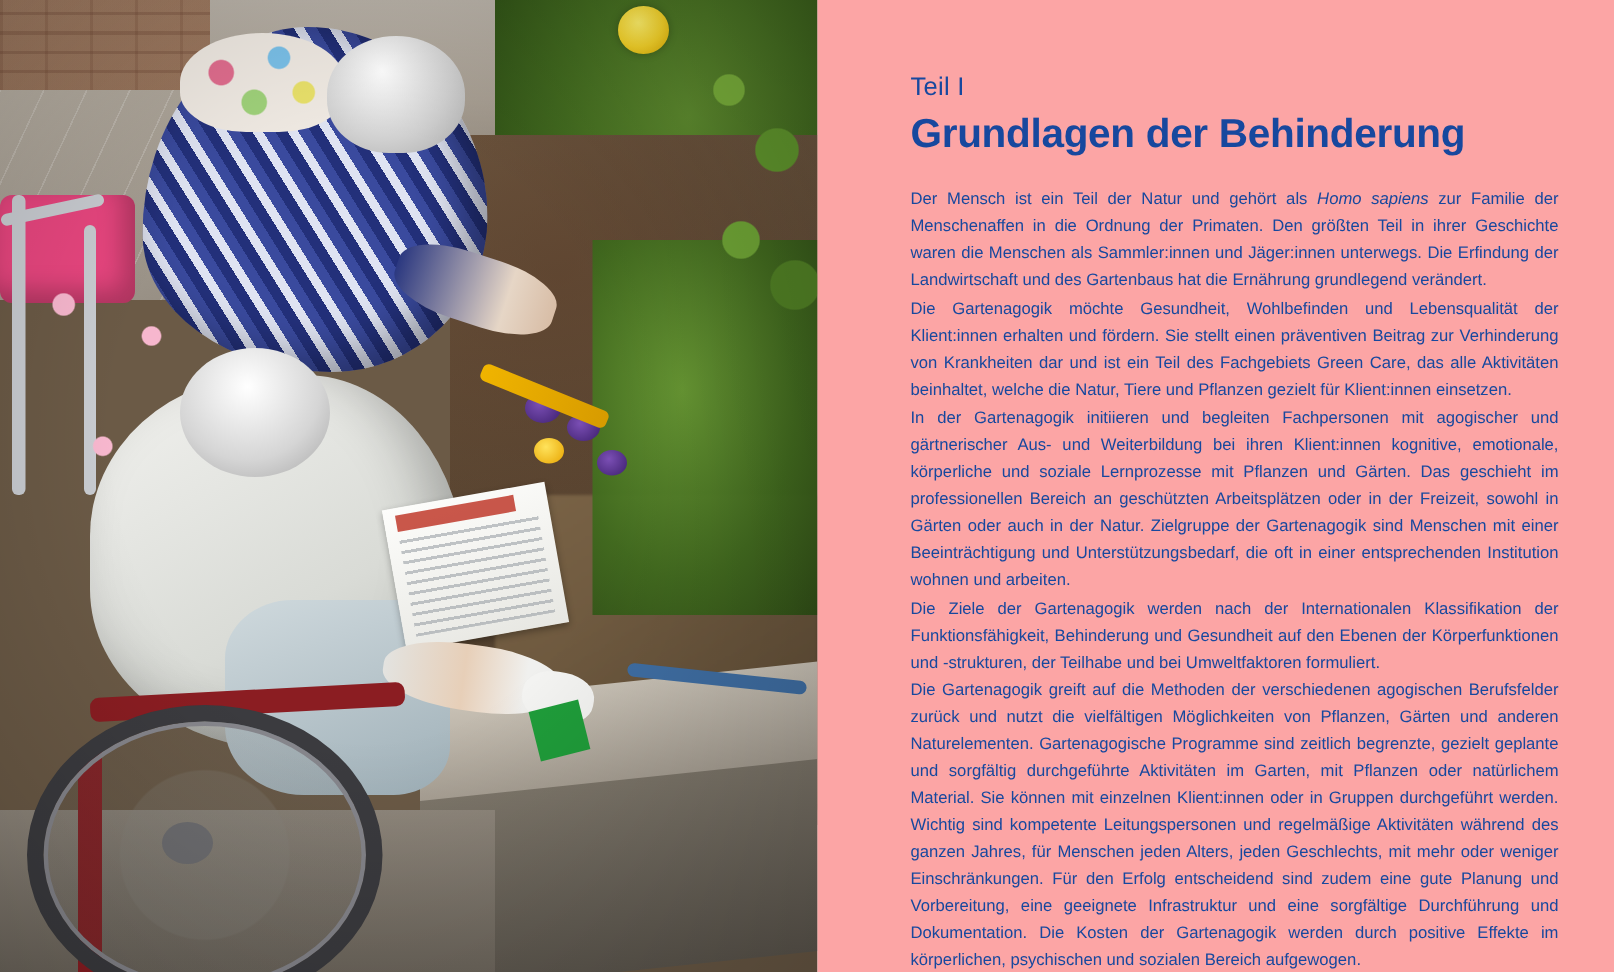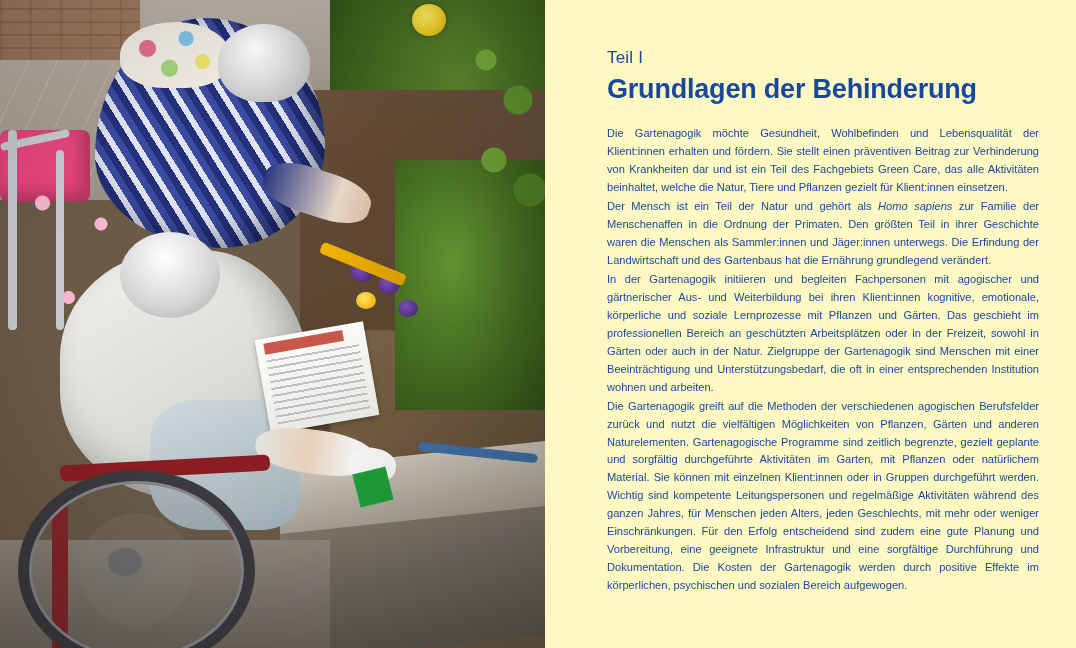--- a/index.html
+++ b/index.html
@@ -248,21 +248,21 @@
   .photo-shadow {
     left: 0; top: 0; width: 545px; height: 648px;
     background: radial-gradient(ellipse at 45% 45%, rgba(0,0,0,0) 40%, rgba(0,0,0,.22) 100%);
     pointer-events: none;
   }
 
   
   .text-panel {
     width: 531px;
     height: 648px;
-    background: #fef9c3;
+    background: #fca5a5;
     position: relative;
   }
   .text-inner {
     position: absolute;
     left: 62px;
     top: 48px;
     width: 432px;
   }
   .part-label {
     color: #17489e;
@@ -360,22 +360,23 @@
     <div class="layer wheel-hub"></div>
 
     <div class="layer photo-shadow"></div>
   </div>
 
   <div class="text-panel">
     <div class="text-inner">
       <div class="part-label">Teil I</div>
       <h1 class="chapter-title">Grundlagen der Behinderung</h1>
 
-      <p class="body-para">Die Gartenagogik möchte Gesundheit, Wohlbefinden und Lebensqualität der Klient:innen erhalten und fördern. Sie stellt einen präventiven Beitrag zur Verhinderung von Krankheiten dar und ist ein Teil des Fachgebiets Green Care, das alle Aktivitäten beinhaltet, welche die Natur, Tiere und Pflanzen gezielt für Klient:innen einsetzen.</p>
       <p class="body-para">
         <span>Der Mensch ist ein Teil der Natur und gehört als </span><em>Homo sapiens</em><span> zur Familie der Menschenaffen in die Ordnung der Primaten. Den größten Teil in ihrer Geschichte waren die Menschen als Sammler:innen und Jäger:innen unterwegs. Die Erfindung der Landwirtschaft und des Gartenbaus hat die Ernährung grundlegend verändert.</span>
       </p>
+      <p class="body-para">Die Gartenagogik möchte Gesundheit, Wohlbefinden und Lebensqualität der Klient:innen erhalten und fördern. Sie stellt einen präventiven Beitrag zur Verhinderung von Krankheiten dar und ist ein Teil des Fachgebiets Green Care, das alle Aktivitäten beinhaltet, welche die Natur, Tiere und Pflanzen gezielt für Klient:innen einsetzen.</p>
       <p class="body-para">In der Gartenagogik initiieren und begleiten Fachpersonen mit agogischer und gärtnerischer Aus- und Weiterbildung bei ihren Klient:innen kognitive, emotionale, körperliche und soziale Lernprozesse mit Pflanzen und Gärten. Das geschieht im professionellen Bereich an geschützten Arbeitsplätzen oder in der Freizeit, sowohl in Gärten oder auch in der Natur. Zielgruppe der Gartenagogik sind Menschen mit einer Beeinträchtigung und Unterstützungsbedarf, die oft in einer entsprechenden Institution wohnen und arbeiten.</p>
+      <p class="body-para">Die Ziele der Gartenagogik werden nach der Internationalen Klassifikation der Funktionsfähigkeit, Behinderung und Gesundheit auf den Ebenen der Körperfunktionen und -strukturen, der Teilhabe und bei Umweltfaktoren formuliert.</p>
       <p class="body-para">Die Gartenagogik greift auf die Methoden der verschiedenen agogischen Berufsfelder zurück und nutzt die vielfältigen Möglichkeiten von Pflanzen, Gärten und anderen Naturelementen. Gartenagogische Programme sind zeitlich begrenzte, gezielt geplante und sorgfältig durchgeführte Aktivitäten im Garten, mit Pflanzen oder natürlichem Material. Sie können mit einzelnen Klient:innen oder in Gruppen durchgeführt werden. Wichtig sind kompetente Leitungspersonen und regelmäßige Aktivitäten während des ganzen Jahres, für Menschen jeden Alters, jeden Geschlechts, mit mehr oder weniger Einschränkungen. Für den Erfolg entscheidend sind zudem eine gute Planung und Vorbereitung, eine geeignete Infrastruktur und eine sorgfältige Durchführung und Dokumentation. Die Kosten der Gartenagogik werden durch positive Effekte im körperlichen, psychischen und sozialen Bereich aufgewogen.</p>
     </div>
   </div>
 
 </div>
 
 </body></html>

